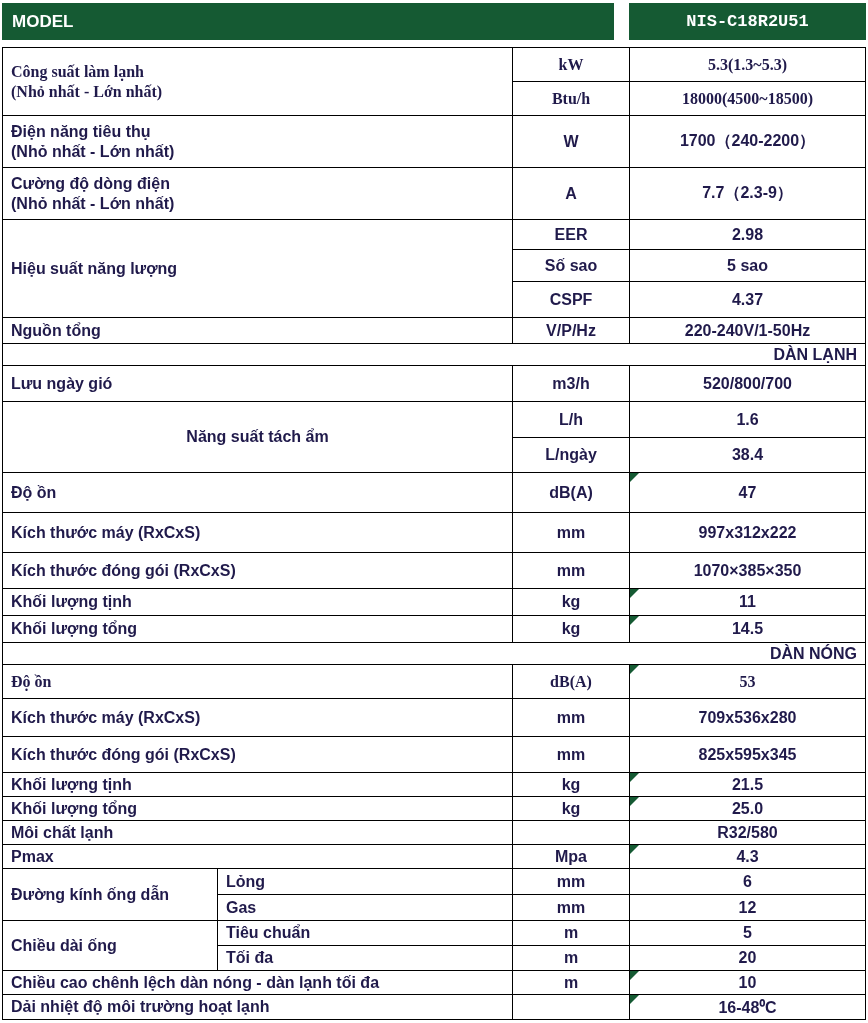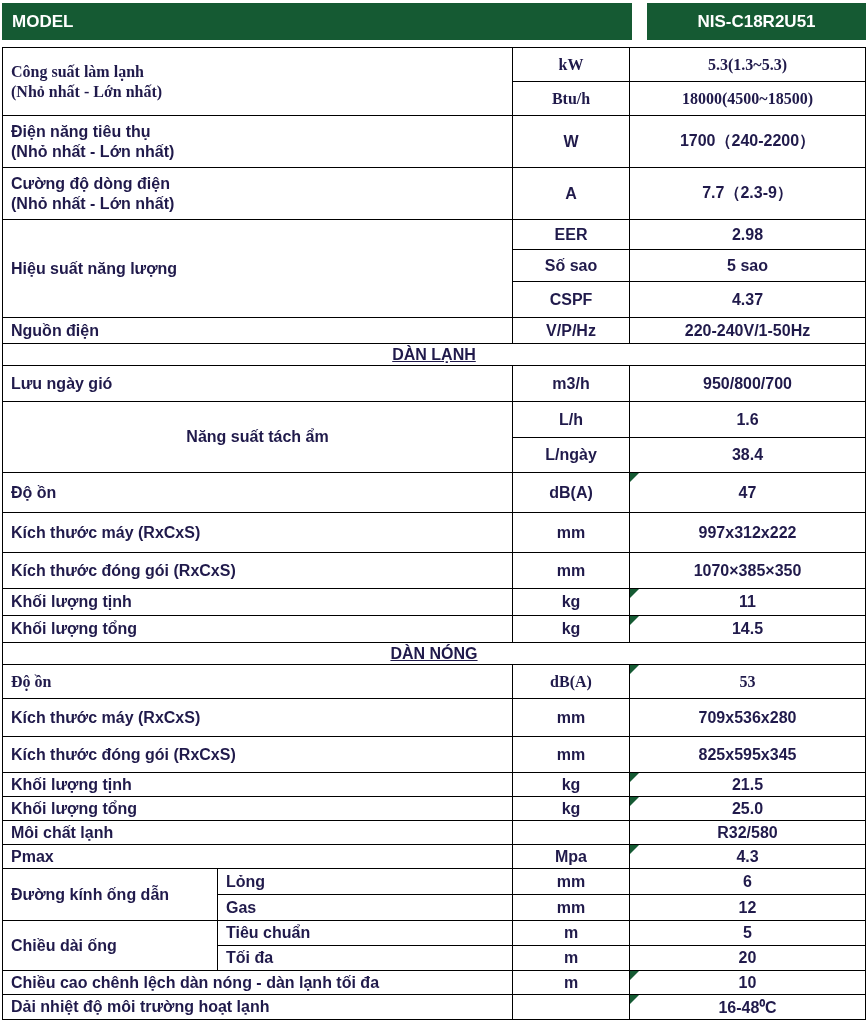--- a/index.html
+++ b/index.html
@@ -15,31 +15,31 @@
     font-family:"Liberation Sans", sans-serif;
     color:var(--ink);
   }
   .page{padding:3px 2px 0 2px;}
   .hdr{display:flex;gap:15px;margin-bottom:7px;}
   .hdr-cell{
     background:var(--hdr);color:#ffffff;font-weight:700;font-size:17px;
     height:37px;display:flex;align-items:center;
   }
   .hdr-left{flex:1;padding-left:10px;}
-  .hdr-right{width:219px;justify-content:center;}
+  .hdr-right{width:237px;justify-content:center;font-family:Liberation Mono, monospace;}
   table.spec{border-collapse:collapse;width:100%;table-layout:fixed;}
   .spec td{
     border:1px solid var(--line);
     font-weight:700;font-size:16px;
     padding:1px 8px;vertical-align:middle;
   }
   .lbl{line-height:1.25;text-align:left;}
   .lbl-c{text-align:center;}
   .unit,.val{text-align:center;padding:1px 3px;position:relative;margin-left:9px;}
-  .sec{text-align:center;text-decoration:underline;}
+  .sec{text-align:right;}
   .tri{
     position:absolute;left:0;top:0;width:9px;height:9px;
     background:var(--mark);
     clip-path:polygon(0 0,100% 0,0 100%);
     display:block;
   }
   tr.h22{height:22px;} tr.h24{height:24px;} tr.h25{height:25px;}
   tr.h26{height:26px;} tr.h27{height:27px;} tr.h30{height:30px;}
   tr.h32{height:32px;} tr.h34{height:34px;font-family:Liberation Serif, serif;} tr.h35{height:35px;}
   tr.h36{height:36px;} tr.h38{height:38px;} tr.h40{height:40px;}
@@ -103,33 +103,33 @@
       <tr class="h32">
         <td class="unit">Số sao</td>
         <td class="val">5 sao</td>
       </tr>
       <tr class="h36">
         <td class="unit">CSPF</td>
         <td class="val">4.37</td>
       </tr>
 
       <tr class="h26">
-        <td class="lbl" colspan="2">Nguồn điện</td>
+        <td class="lbl" colspan="2">Nguồn tổng</td>
         <td class="unit">V/P/Hz</td>
         <td class="val">220-240V/1-50Hz</td>
       </tr>
 
       <tr class="h22">
         <td class="sec" colspan="4">DÀN LẠNH</td>
       </tr>
 
       <tr class="h36">
         <td class="lbl" colspan="2">Lưu ngày gió</td>
         <td class="unit">m3/h</td>
-        <td class="val">950/800/700</td>
+        <td class="val">520/800/700</td>
       </tr>
 
       <tr class="h36">
         <td class="lbl lbl-c" colspan="2" rowspan="2">Năng suất tách ẩm</td>
         <td class="unit">L/h</td>
         <td class="val">1.6</td>
       </tr>
       <tr class="h35">
         <td class="unit">L/ngày</td>
         <td class="val">38.4</td>

